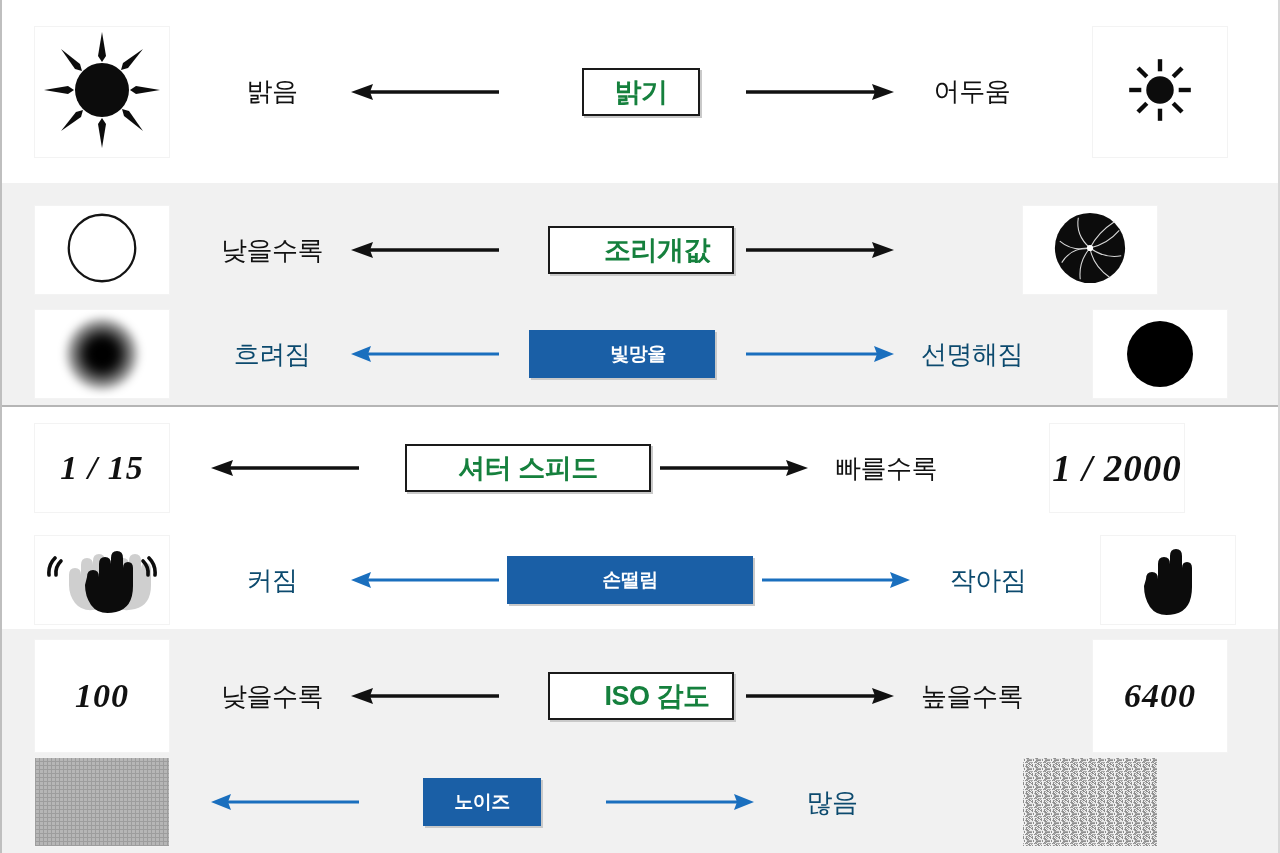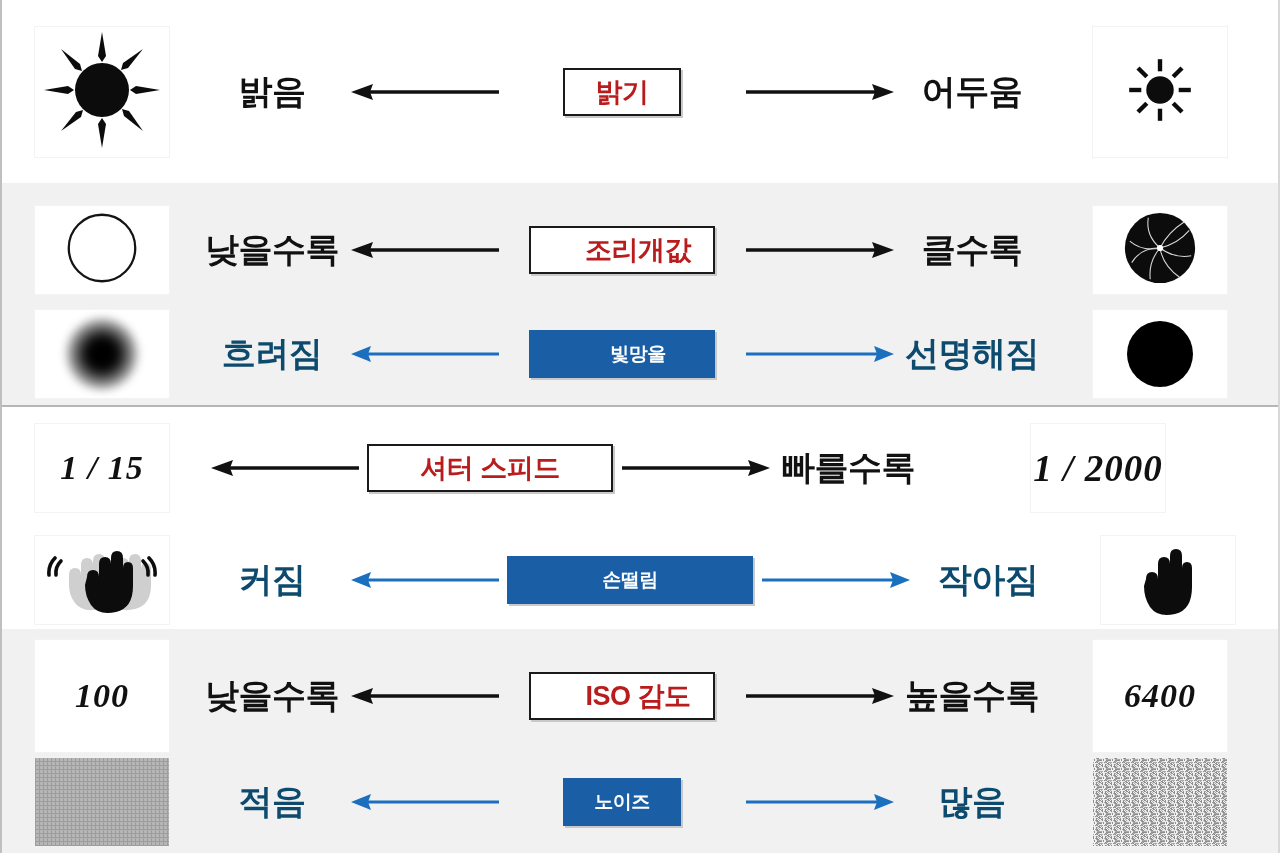--- a/index.html
+++ b/index.html
@@ -79,42 +79,43 @@
   .thumb.t-sun     {width:134px;height:130px;}
   .thumb.t-ap      {width:134px;height:88px;}
   .thumb.t-bokeh   {width:134px;height:88px;}
   .thumb.t-ss      {width:134px;height:88px;}
   .thumb.t-hand    {width:134px;height:88px;}
   .thumb.t-iso     {width:134px;height:112px;}
   .thumb.t-noise   {width:134px;height:88px;}
 
   
   .side-label{
-    font-size:34px;
-    font-weight:700;
+    font-size:26px;
+    font-weight:400;
     letter-spacing:-0.5px;
     color:#111111;
     white-space:nowrap;
   }
   .side-label.accent{color:#0c4a6e;}
 
   
   .chip{
     box-sizing:border-box;
     display:flex;align-items:center;justify-content:center;
     white-space:nowrap;
     font-weight:700;
     letter-spacing:-0.5px;
   }
   .chip.outline{
     background:#ffffff;
     border:2px solid #1a1a1a;
     box-shadow:2px 2px 0 0 #c9c9c9;
-    color:#b91c1c;
+    color:#15803d;
     font-size:27px;
+    margin-left:38px;
   }
   .chip.filled{
     background:#1a5fa6;
     border:1px solid #1a5fa6;
     box-shadow:2px 2px 0 0 #c9c9c9;
     color:#ffffff;
     font-size:19px;
   }
   .chip.w-sm {width:118px;height:48px;}
   .chip.w-md {width:186px;height:48px;padding-left:32px;}
@@ -274,23 +275,20 @@
 
       <div class="cell-right-arrow">
         <span class="arrow">
           <svg width="148" height="22" viewBox="0 0 148 22">
             <line x1="0" y1="11" x2="130" y2="11" stroke="#111" stroke-width="3.5"></line>
             <path d="M148 11 L126 3 L129 11 L126 19 Z" fill="#111"></path>
           </svg>
         </span>
       </div>
 
-      <div class="cell-right-label">
-        <span class="side-label">클수록</span>
-      </div>
 
       <div class="cell-thumb-r">
         <div class="thumb t-ap">
           <span>
             <svg width="78" height="78" viewBox="0 0 80 80">
               <circle cx="40" cy="40" r="36" fill="#0c0c0c"></circle>
               <g stroke="#d8d8d8" stroke-width="1.1" fill="none">
                 <path d="M40 40 Q58 36 70 22"></path>
                 <path d="M40 40 Q55 51 72 48"></path>
                 <path d="M40 40 Q43 58 60 70"></path>
@@ -512,23 +510,20 @@
       </div>
     </div>
 
     <div class="row" style="height:102px;">
       <div class="cell-thumb">
         <div class="thumb t-noise">
           <span class="noise-fine"></span>
         </div>
       </div>
 
-      <div class="cell-left-label">
-        <span class="side-label accent">적음</span>
-      </div>
 
       <div class="cell-left-arrow">
         <span class="arrow">
           <svg width="148" height="22" viewBox="0 0 148 22">
             <line x1="16" y1="11" x2="148" y2="11" stroke="#1a6fbe" stroke-width="3.2"></line>
             <path d="M0 11 L20 3 L17 11 L20 19 Z" fill="#1a6fbe"></path>
           </svg>
         </span>
       </div>
 

